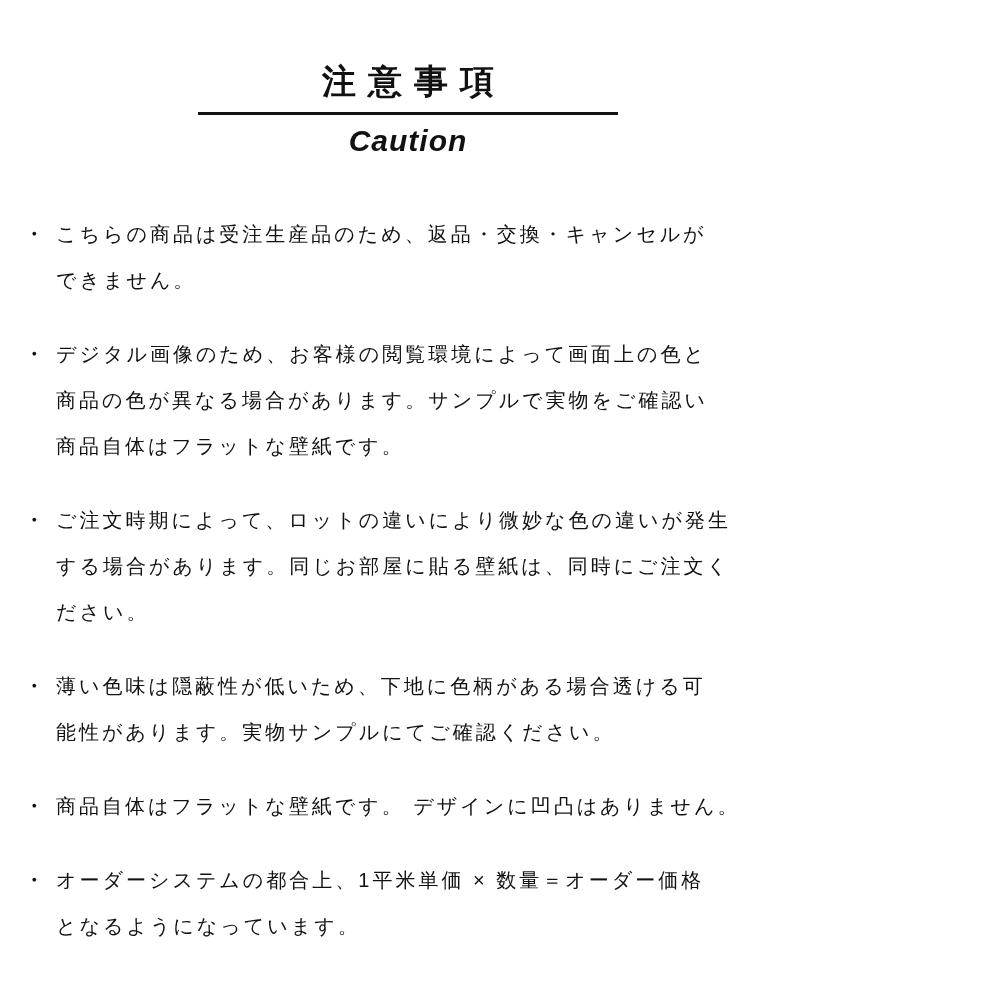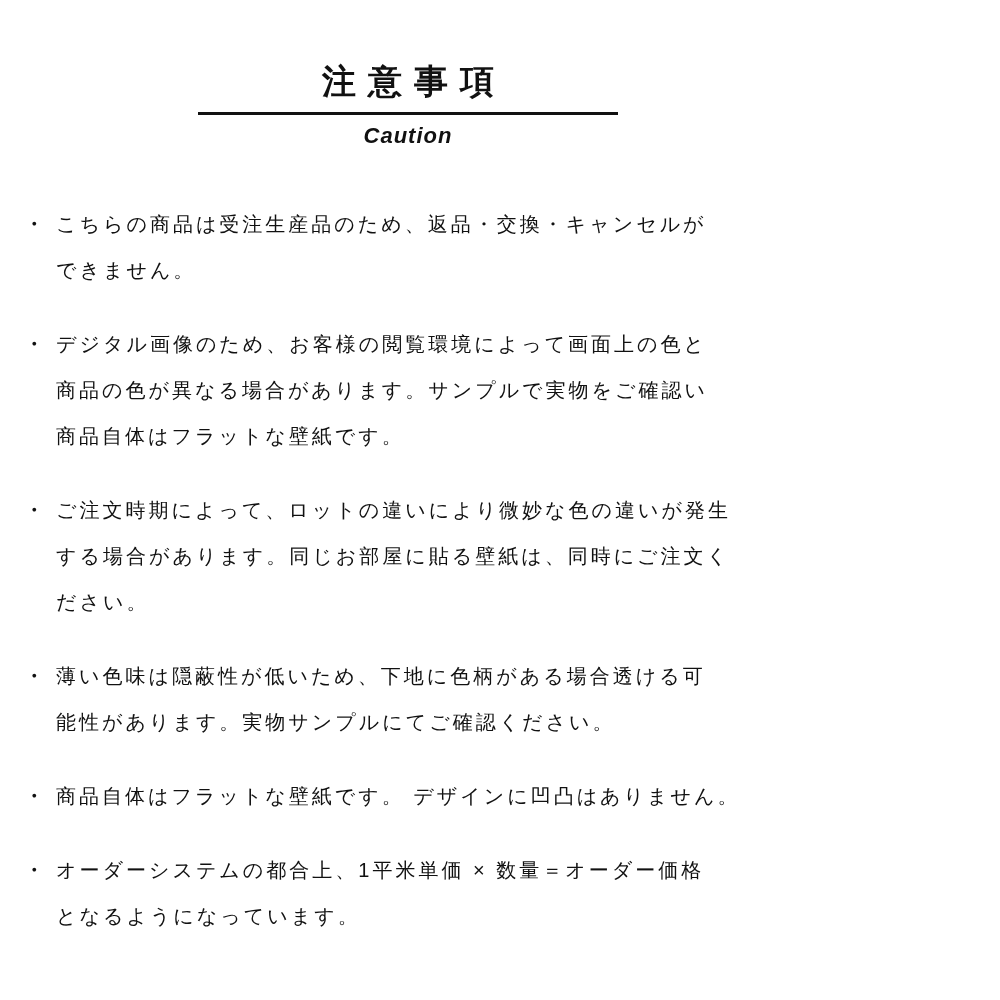--- a/index.html
+++ b/index.html
@@ -35,21 +35,21 @@
     color: #111111;
   }
   .divider {
     width: 420px;
     margin: 6px auto 8px auto;
     border: none;
     border-top: 3px solid #111111;
   }
   .title-en {
     margin: 0;
-    font-size: 22px;
+    font-size: 30px;
     font-style: italic;
     font-weight: bold;
     letter-spacing: 1px;
     line-height: 1.2;
     color: #111111;
   }
   
   .caution-list {
     list-style: none;
     margin: 0;

